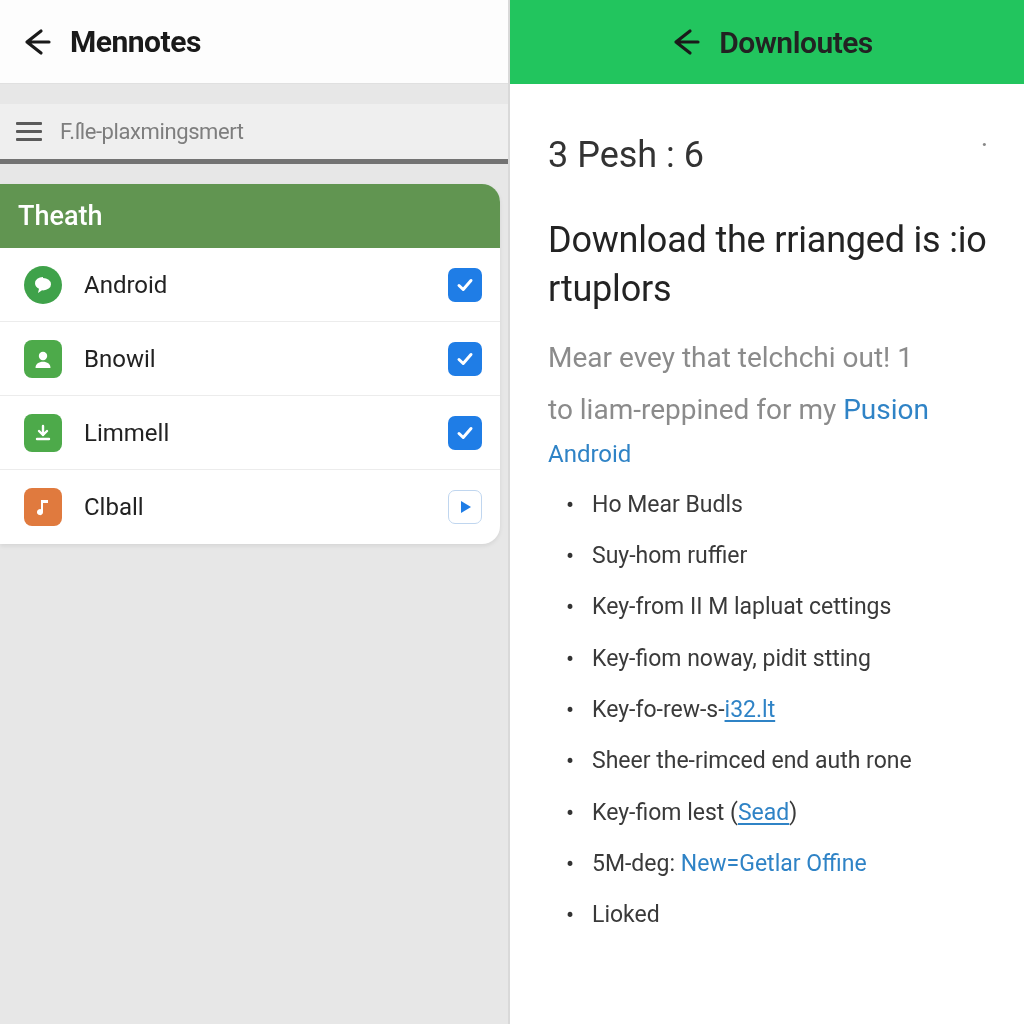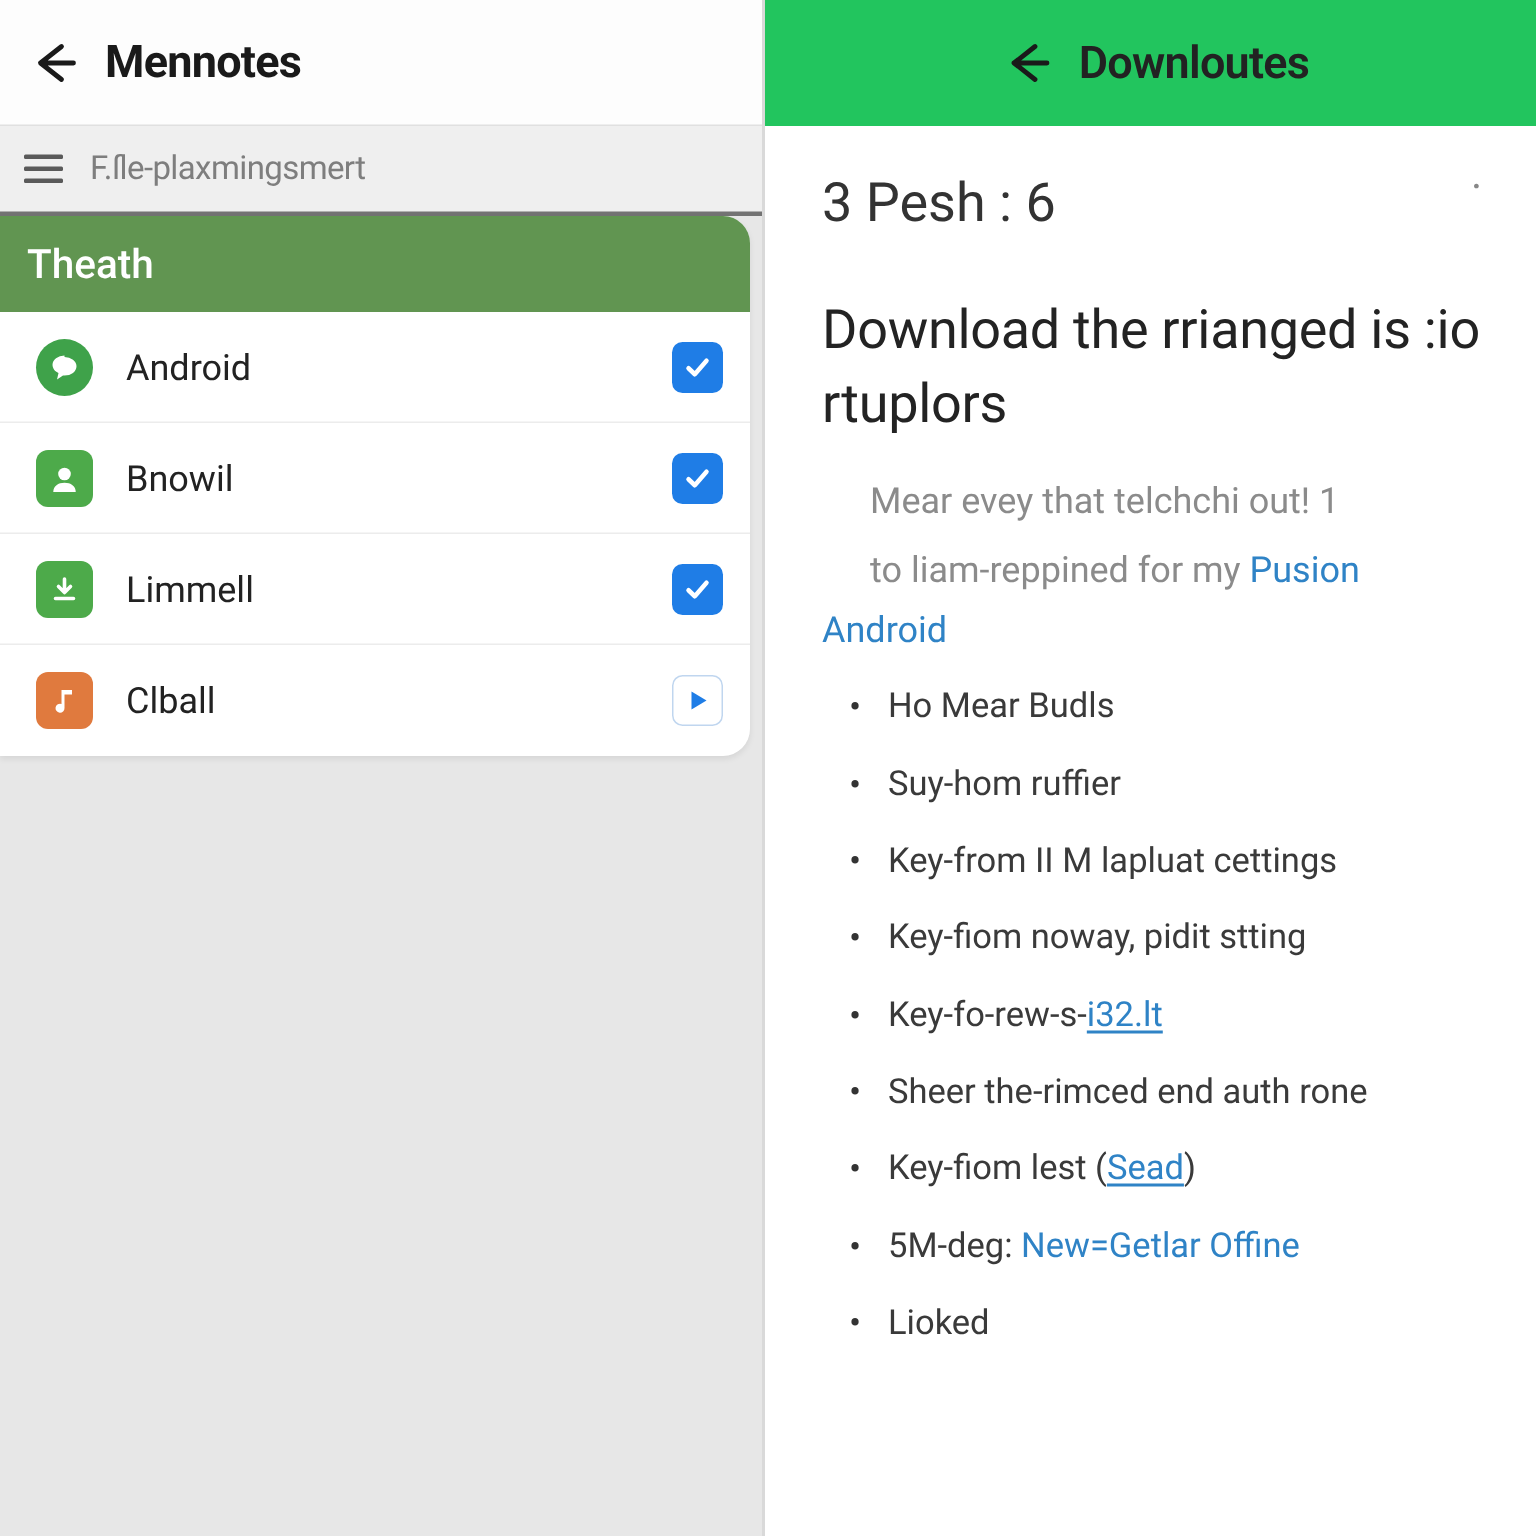--- a/index.html
+++ b/index.html
@@ -1,31 +1,31 @@
 <!DOCTYPE html>
 <html><head>
 <meta charset="utf-8">
 <style>
   * { box-sizing: border-box; margin: 0; padding: 0; }
   html, body { width: 1024px; height: 1024px; overflow: hidden; font-family: -apple-system, BlinkMacSystemFont, "Segoe UI", Roboto, Helvetica, Arial, sans-serif; background: #fff; }
   .root { display: flex; width: 1024px; height: 1024px; }
-  .pane { height: 100%; display: flex; flex-direction: column; }
+  .pane { height: 100%; display: flex; flex-direction: column; gap: 20px; }
   .pane-left { width: 510px; background: #e7e7e7; border-right: 2px solid #d9d9d9; }
   .pane-right { flex: 1; background: #ffffff; }
 
   
   .topbar { display: flex; align-items: center; height: 84px; padding: 0 12px; }
   .pane-left .topbar { background: #fdfdfd; border-bottom: 1px solid #e0e0e0; }
   .pane-right .topbar { background: #22c55e; justify-content: center; }
   .back-btn { width: 48px; height: 48px; display: flex; align-items: center; justify-content: center; background: transparent; border: none; cursor: pointer; }
   .title { font-size: 30px; font-weight: 700; color: #1a1a1a; margin-left: 10px; letter-spacing: -0.5px; }
   .pane-right .title { font-weight: 600; font-size: 30px; color: #222; }
 
   
-  .search-row { display: flex; align-items: center; height: 60px; background: #efefef; padding: 0 16px; gap: 18px; border-bottom: 3px solid #737373; }
+  .search-row { display: flex; align-items: center; height: 60px; background: #efefef; padding: 0 16px; gap: 18px; border-bottom: 5px solid #737373; }
   .hamburger { display: flex; flex-direction: column; justify-content: center; gap: 5px; width: 26px; height: 26px; cursor: pointer; }
   .hamburger span { display: block; height: 3px; background: #5a5a5a; border-radius: 1px; }
   .search-text { font-size: 22px; color: #7e7e7e; letter-spacing: -0.4px; }
 
   
   .list-card { margin: 0 8px 0 0; background: #ffffff; border-top-right-radius: 18px; border-bottom-right-radius: 18px; overflow: hidden; box-shadow: 0 2px 4px rgba(0,0,0,0.08); }
   .list-section-header { background: #619551; color: #fff; font-size: 27px; font-weight: 500; padding: 16px 18px; }
   .list-item { display: flex; align-items: center; height: 74px; padding: 0 18px 0 24px; border-bottom: 1px solid #ececec; }
   .list-item:last-child { border-bottom: none; justify-content: space-between; }
   .item-icon-wrap { width: 38px; height: 38px; border-radius: 8px; display: flex; align-items: center; justify-content: center; flex-shrink: 0; margin-right: 22px; }
@@ -37,21 +37,21 @@
   .item-trailing { width: 34px; height: 34px; border-radius: 7px; display: flex; align-items: center; justify-content: center; flex-shrink: 0; }
   .check-box { background: #1f7de6; }
   .play-box { background: #ffffff; border: 1.5px solid #c0d6ef; }
 
   
   .content { padding: 30px 36px 0 38px; color: #2b2b2b; }
   .pesh-row { display: flex; align-items: flex-start; justify-content: space-between; margin-bottom: 40px; }
   .pesh { font-size: 36px; color: #333; font-weight: 400; }
   .dot { font-size: 28px; color: #888; transform: translateY(-6px); }
   .heading { font-size: 36px; line-height: 1.35; color: #232323; font-weight: 400; margin-bottom: 22px; letter-spacing: -0.2px; }
-  .subtext { font-size: 24px; line-height: 1.65; color: #8b8b8b; margin-bottom: 6px; margin-left: 32px; }
+  .subtext { font-size: 28px; line-height: 1.65; color: #8b8b8b; margin-bottom: 6px; }
   .link { color: #2f83c6; }
   .link-u { color: #2f83c6; text-decoration: underline; text-underline-offset: 3px; }
   .android-link { font-size: 24px; color: #2f83c6; display: block; margin: 6px 0 20px 0; }
   ul.bullets { list-style: none; padding-left: 44px; }
   ul.bullets li { position: relative; font-size: 23px; line-height: 1.45; color: #3a3a3a; margin: 18px 0; }
   ul.bullets li::before { content: "•"; position: absolute; left: -26px; top: 0; font-size: 24px; color: #333; }
 
   
   .stroke-dark { stroke: #1a1a1a; stroke-width: 3.2; fill: none; stroke-linecap: round; stroke-linejoin: round; }
 </style>

